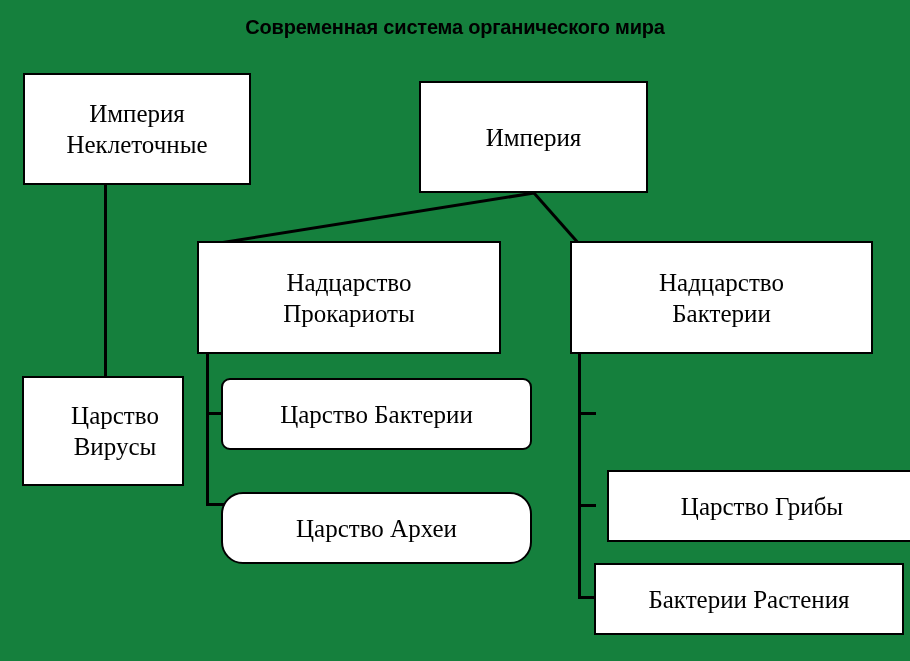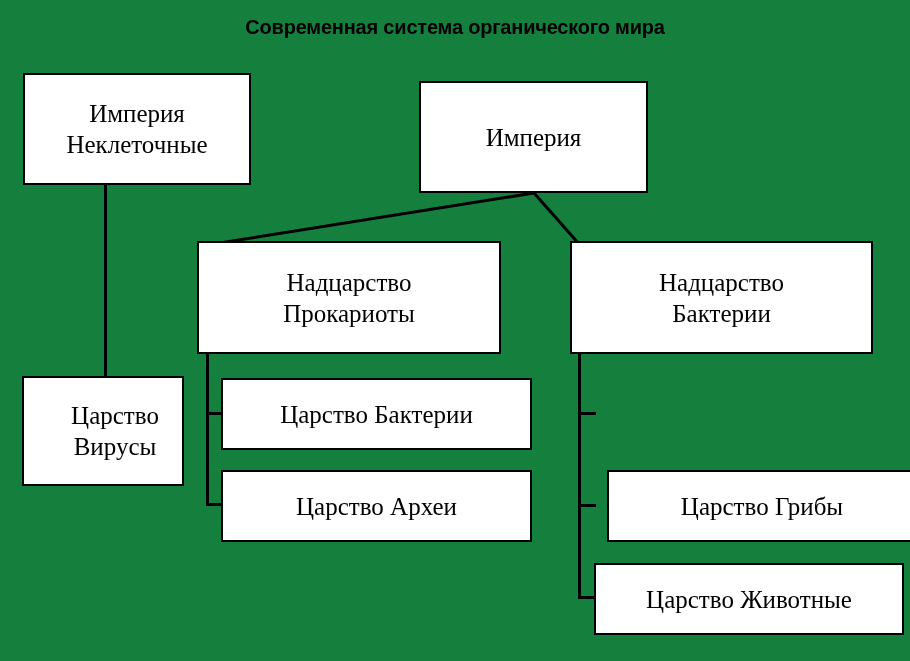--- a/index.html
+++ b/index.html
@@ -44,22 +44,22 @@
   }
   .node .line1, .node .line2 { display: block; white-space: nowrap; }
   .node.single { font-size: 25px; }
 
   
   #node-empire-acellular { left: 23px;  top: 73px;  width: 228px; height: 112px; }
   #node-empire-cellular  { left: 419px; top: 81px;  width: 229px; height: 112px; }
   #node-super-prokaryotes{ left: 197px; top: 241px; width: 304px; height: 113px; }
   #node-super-eukaryotes { left: 570px; top: 241px; width: 303px; height: 113px; }
   #node-kingdom-viruses  { left: 22px;  top: 376px; width: 162px; height: 110px; padding-left: 24px; }
-  #node-kingdom-bacteria { left: 221px; top: 378px; width: 311px; height: 72px; }
-  #node-kingdom-archaea  { left: 221px; top: 470px; width: 311px; height: 72px; }
+  #node-kingdom-bacteria { left: 221px; top: 378px; width: 311px; height: 72px; border-radius: 9px; }
+  #node-kingdom-archaea  { left: 221px; top: 492px; width: 311px; height: 72px; border-radius: 22px; }
   #node-kingdom-animals  { left: 594px; top: 378px; width: 310px; height: 72px; }
   #node-kingdom-fungi    { left: 579px; top: 470px; width: 310px; height: 72px; margin-left: 28px; }
   #node-kingdom-plants   { left: 594px; top: 563px; width: 310px; height: 72px; }
 
   
   .conn {
     position: absolute;
     background: #000000;
     z-index: 1;
   }
@@ -145,16 +145,16 @@
   <div class="node single" id="node-kingdom-archaea">
     <span class="line1">Царство Археи</span>
   </div>
 
 
   <div class="node single" id="node-kingdom-fungi">
     <span class="line1">Царство Грибы</span>
   </div>
 
   <div class="node single" id="node-kingdom-plants">
-    <span class="line1">Царство Животные</span>
+    <span class="line1">Бактерии Растения</span>
   </div>
 
 </div>
 
 </body></html>

